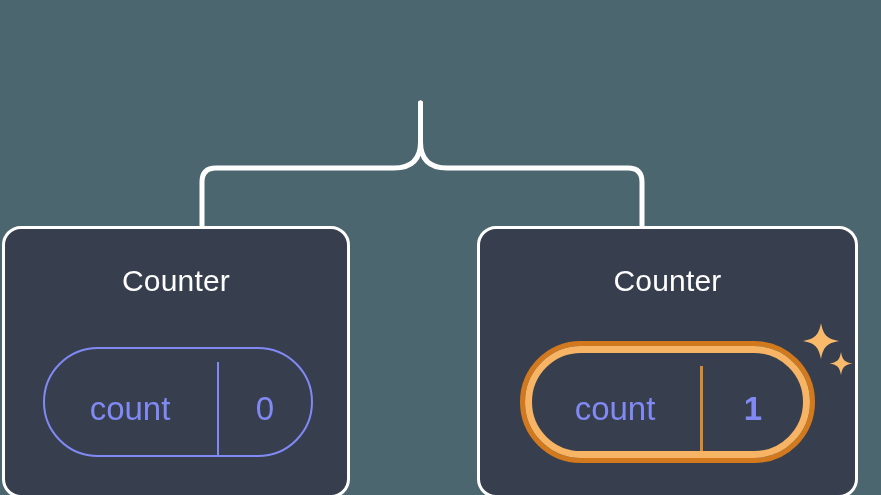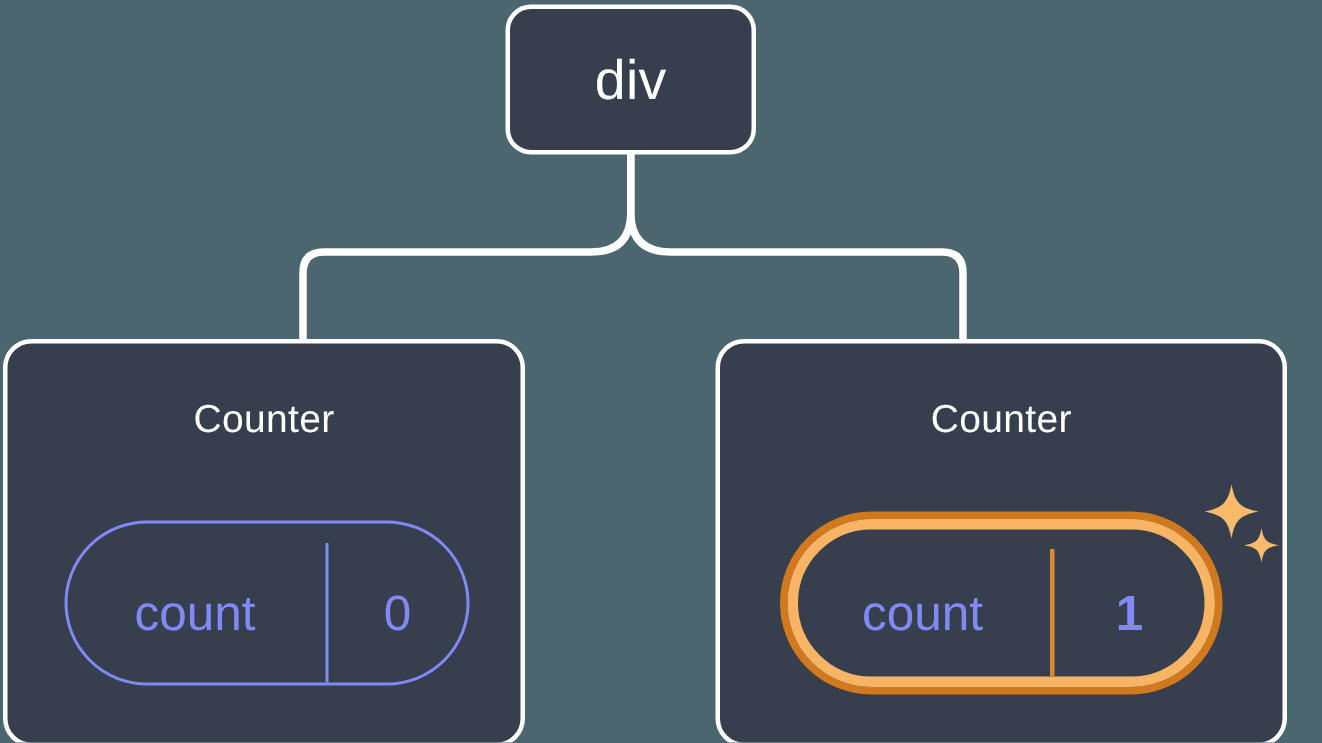--- a/index.html
+++ b/index.html
@@ -58,21 +58,21 @@
   }
   .node-left  { left: 2px;   width: 348px; }
   .node-right { left: 477px; width: 381px; }
 
   .child-title {
     position: absolute;
     left: 0;
     right: 0;
     top: 37px;
     text-align: center;
-    font-size: 26px;
+    font-size: 30px;
     color: #ffffff;
     letter-spacing: 0.2px;
     line-height: 1;
   }
 
   
   .pill {
     position: absolute;
     box-sizing: border-box;
     display: flex;
@@ -154,23 +154,20 @@
 </head>
 <body>
 
 <div id="stage">
 
   <svg id="edges" viewBox="0 0 881 495" width="881" height="495" fill="none">
     <path d="M420.5 103 L420.5 142 Q420.5 168 394 168 L216 168 Q202 168 202 182 L202 226" stroke="#ffffff" stroke-width="5" stroke-linecap="round" fill="none"></path>
     <path d="M420.5 103 L420.5 142 Q420.5 168 447 168 L628 168 Q642 168 642 182 L642 226" stroke="#ffffff" stroke-width="5" stroke-linecap="round" fill="none"></path>
   </svg>
 
-  <div class="node node-root">
-    <span class="node-title">div</span>
-  </div>
 
   <div class="node node-child node-left">
     <div class="child-title">Counter</div>
 
     <div class="pill pill-plain">
       <div class="pill-cell cell-key">count</div>
       <div class="pill-cell cell-val">0</div>
     </div>
   </div>
 

